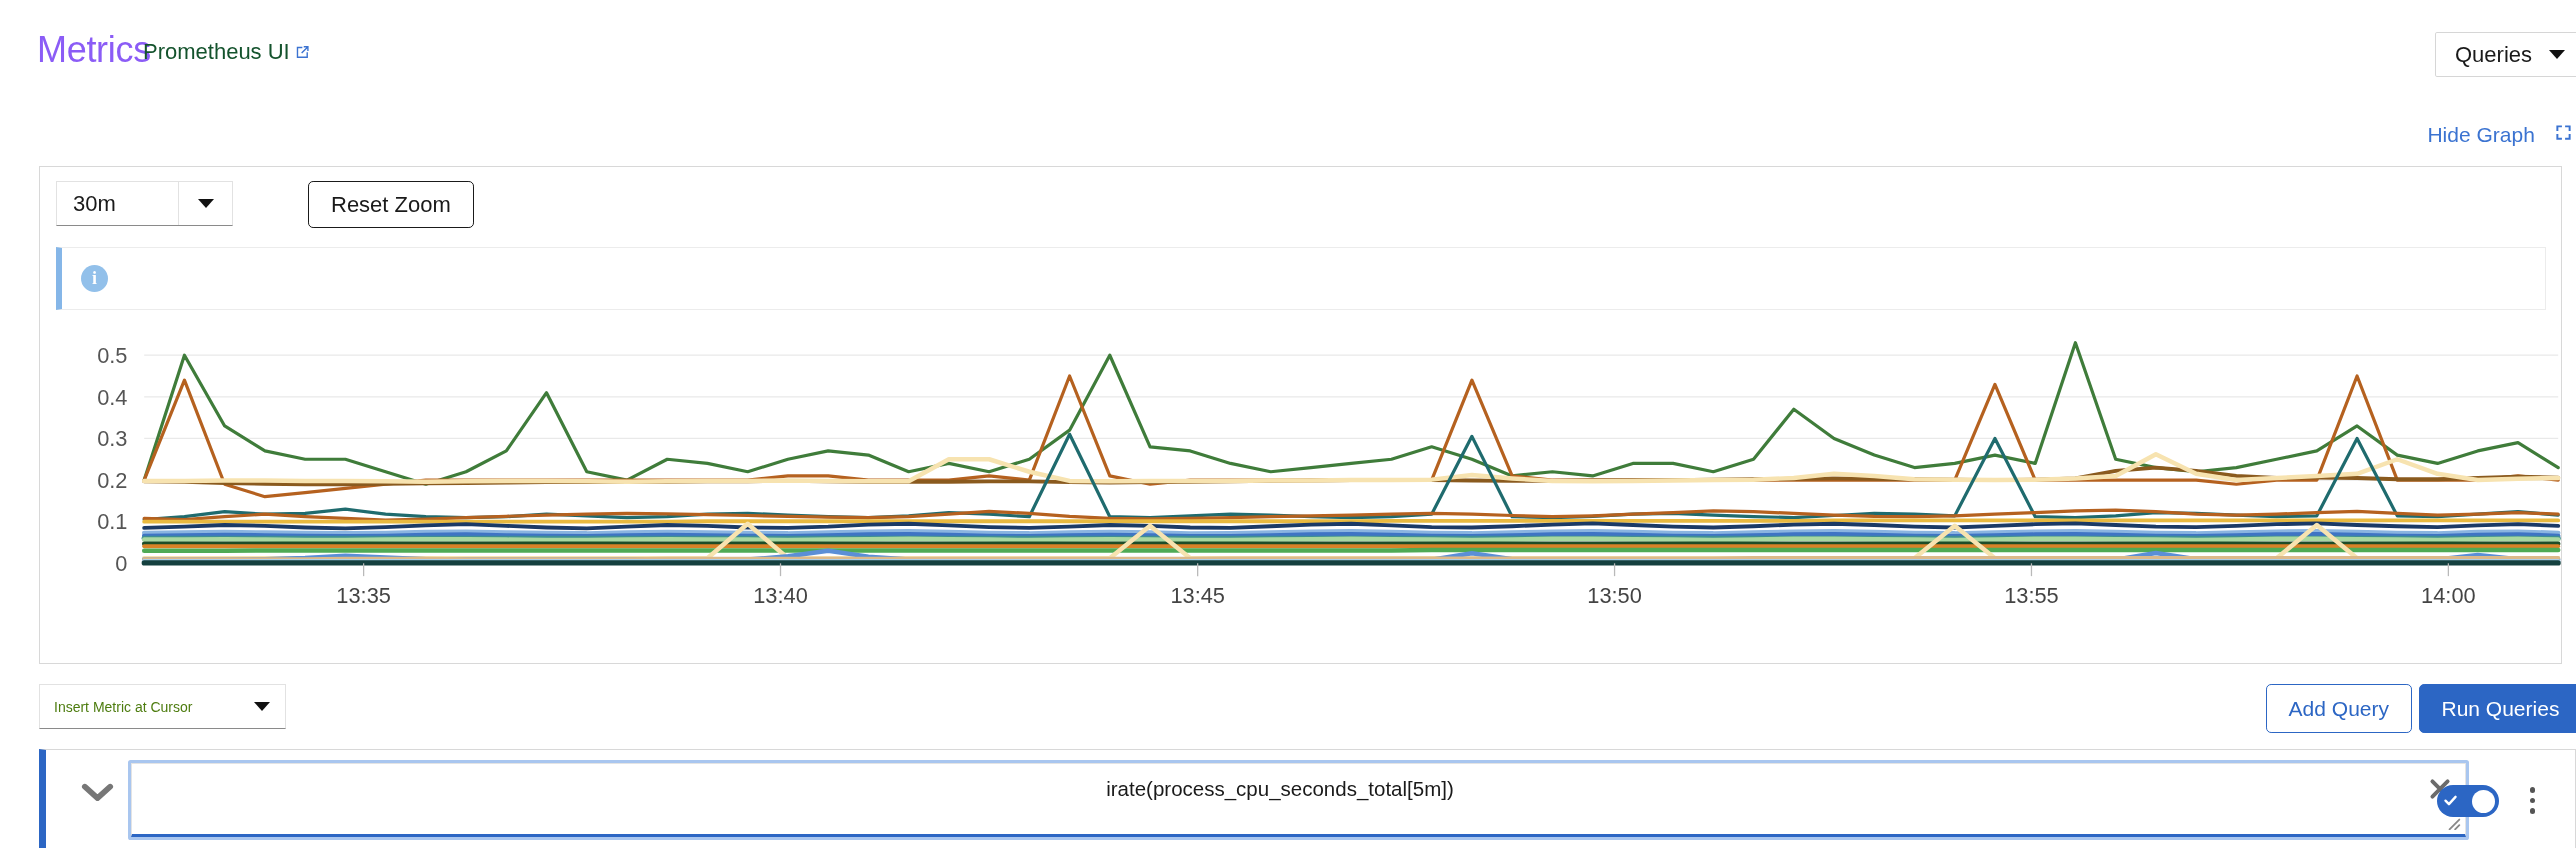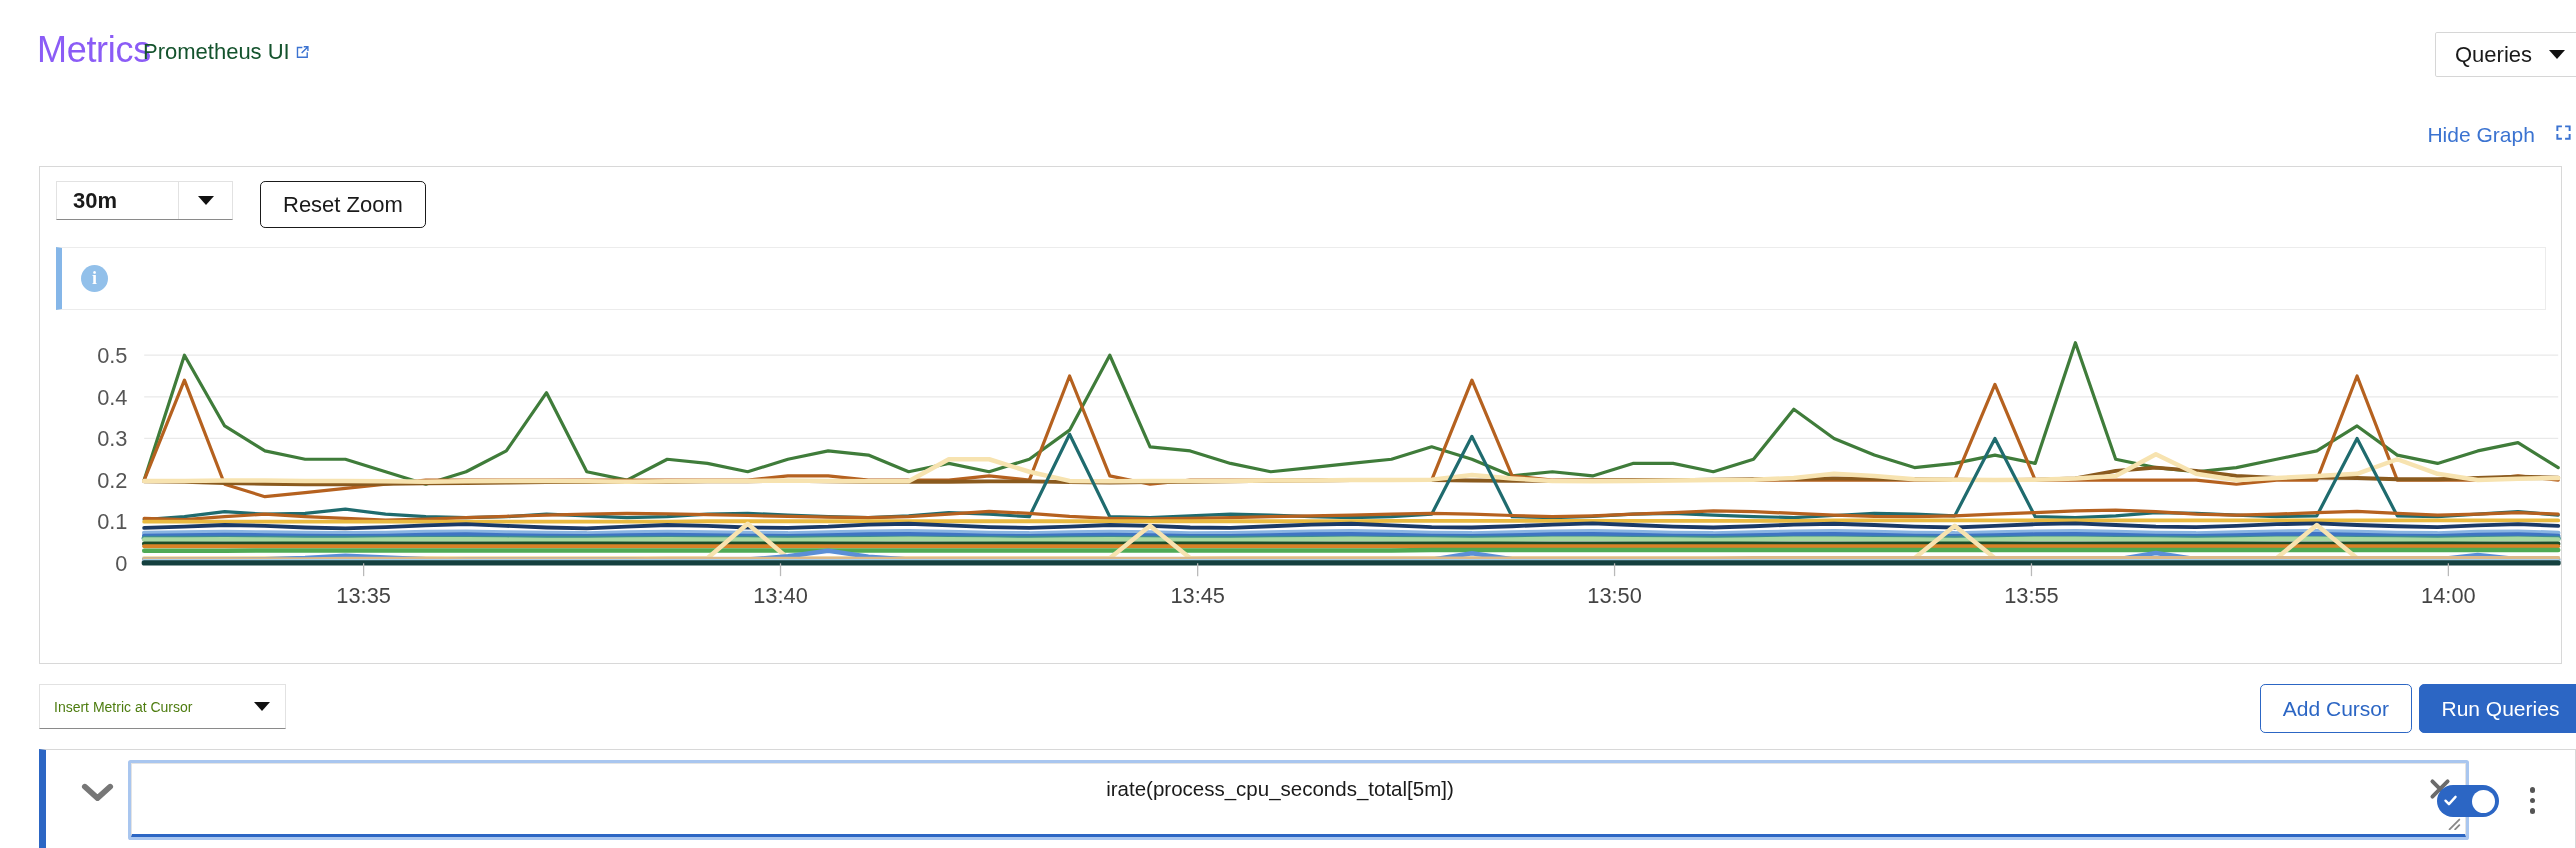--- a/index.html
+++ b/index.html
@@ -50,33 +50,34 @@
 
   
   .graph-card {
     position: absolute; left: 39px; top: 166px; width: 2523px; height: 498px;
     border: 0.6px solid #d8d8d8; background: #fff;
   }
 
   .controls-row { position: absolute; left: 16px; top: 14px; display: flex; align-items: flex-start; gap: 27px; }
 
   .range-select {
-    width: 177px; height: 39px;
+    width: 177px; height: 45px;
     border: 0.6px solid #e2e2e2; border-bottom: 1.9px solid #8a8a8a;
-    background: #fff; display: flex; align-items: center; cursor: pointer; font-weight: bold;
+    background: #fff; display: flex; align-items: center; cursor: pointer;
   }
   .range-select .val { flex: 1; padding-left: 16px; font-size: 22px; color: #1a1a1a; }
   .range-select .divider { width: 0.6px; align-self: stretch; background: #e2e2e2; }
   .range-select .arrow-box { width: 53px; display: flex; align-items: center; justify-content: center; }
 
   .reset-zoom-btn {
     height: 47px; padding: 0 22px;
     border: 1.3px solid #1a1a1a; border-radius: 5.1px; background: #fff;
     font-size: 22px; color: #1a1a1a; cursor: pointer;
     font-family: "Liberation Sans", sans-serif;
+    margin-left: 48px;
   }
 
   
   .alert {
     position: absolute; left: 16px; top: 80px; width: 2490px; height: 63px;
     background: #fff; border: 0.6px solid #ececec; border-left: 6.4px solid #85b6e8;
     display: flex; align-items: center; padding-left: 19px; gap: 20.5px;
   }
   .info-icon {
     width: 27px; height: 27px; border-radius: 50%; background: #92c0ea;
@@ -253,21 +254,21 @@
   </div>
 
   <div class="toolbar">
     <div class="insert-metric">
       <span class="val">Insert Metric at Cursor</span>
       <span class="arrow-box">
         <span class="caret-down" style="margin-left:0"></span>
       </span>
     </div>
 
-    <button class="add-query-btn">Add Cursor</button>
+    <button class="add-query-btn">Add Query</button>
     <button class="run-queries-btn">Run Queries</button>
   </div>
 
   <div class="query-card">
     <span class="collapse-chevron">
       <svg width="33" height="26" viewBox="0 0 26 20">
           <path d="M3 5l10 9 10-9" stroke="#777" stroke-width="4.5" fill="none" stroke-linecap="round" stroke-linejoin="round"></path>
         </svg>
     </span>
 

